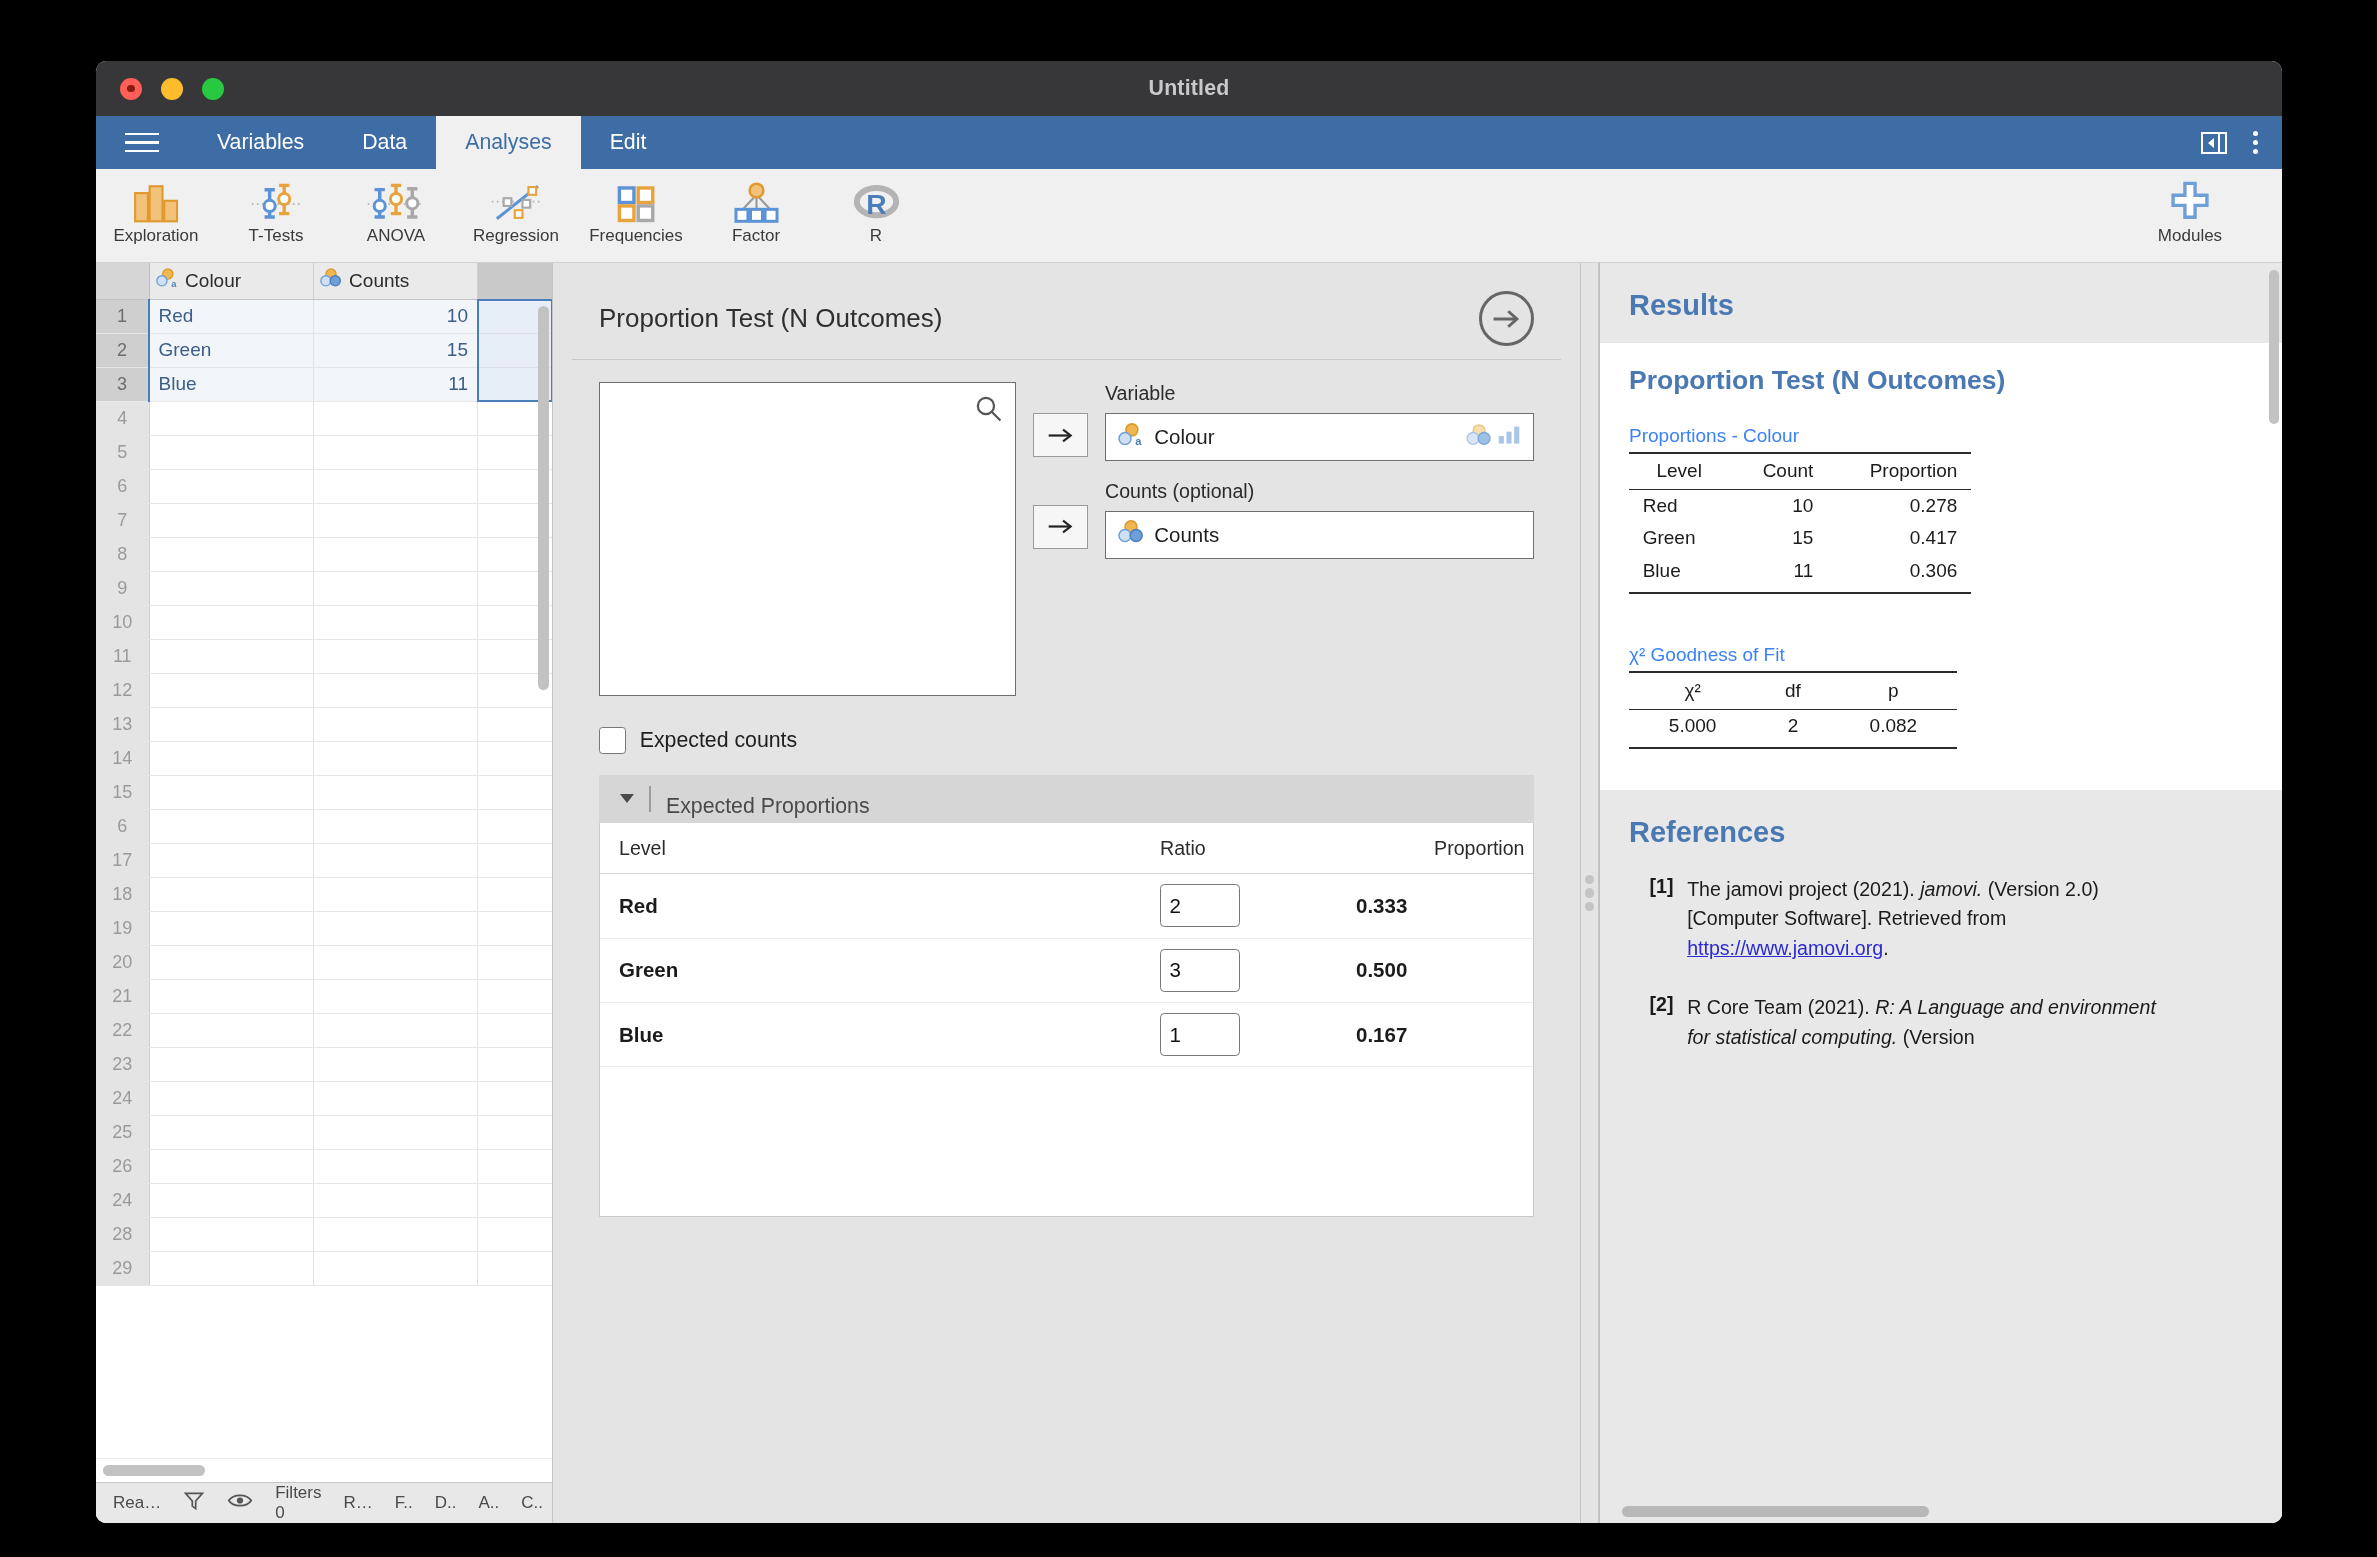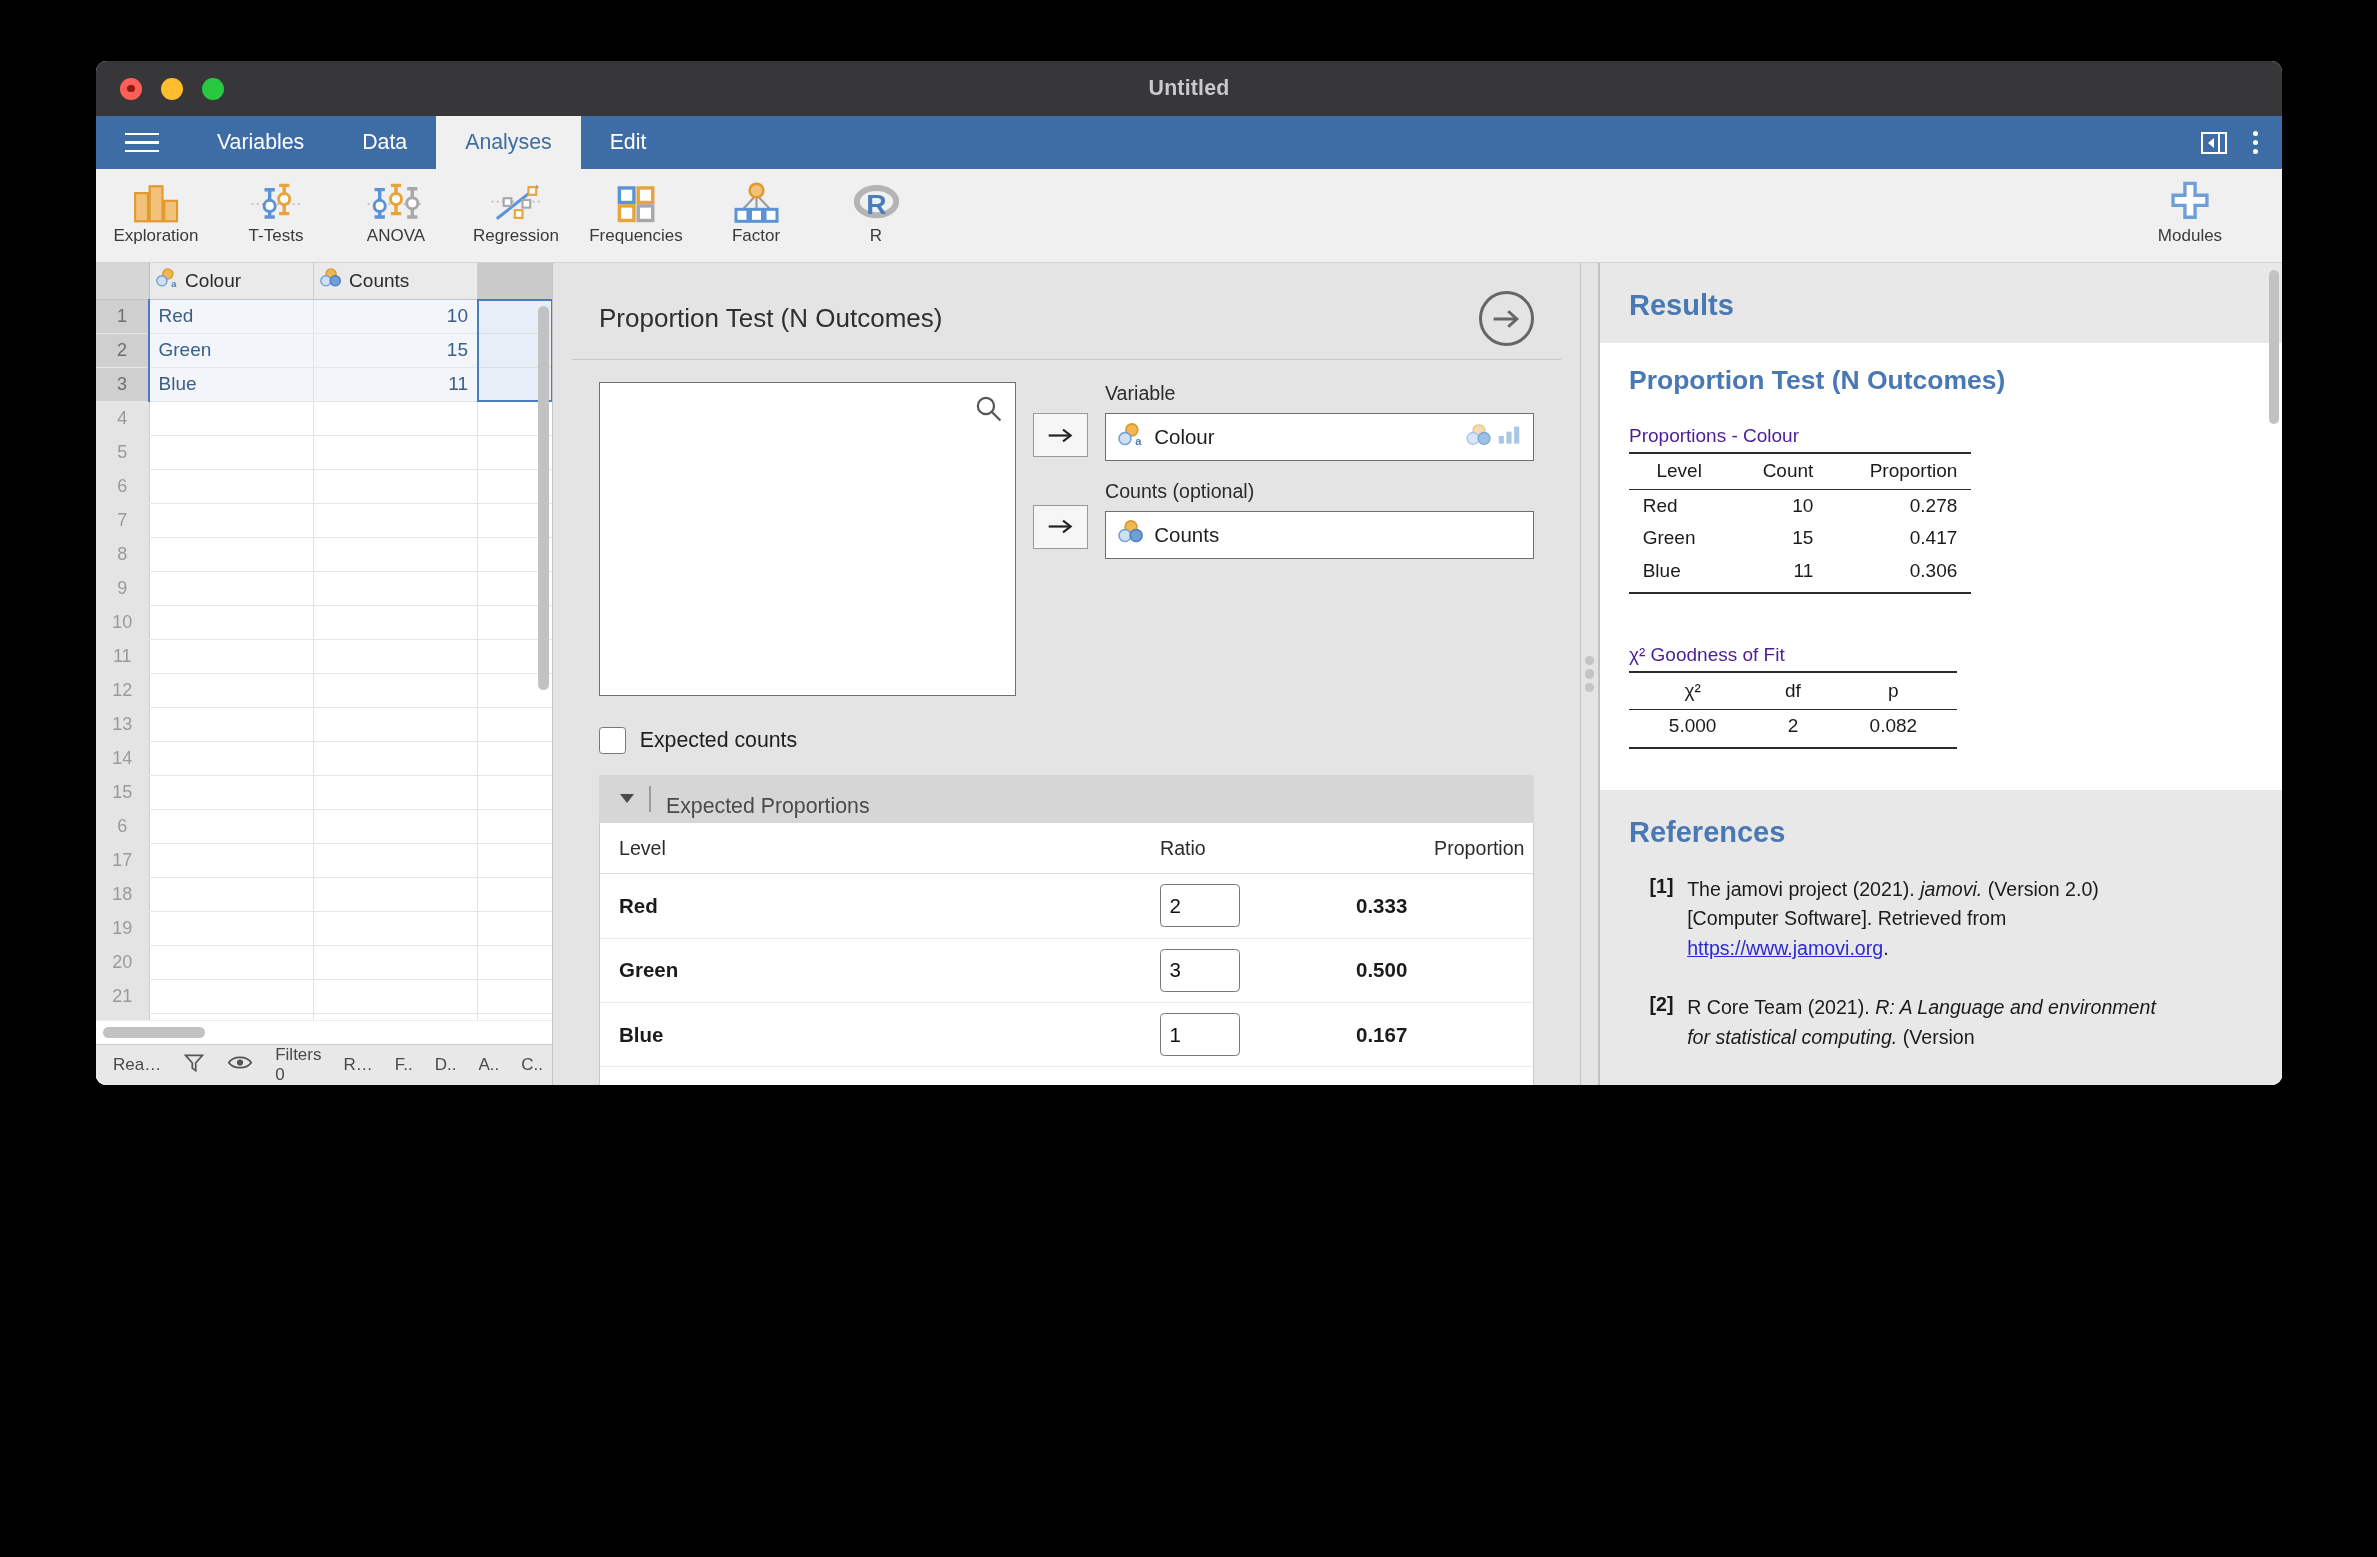--- a/index.html
+++ b/index.html
@@ -7,21 +7,21 @@
     width: 2377px; height: 1558px;
     background: #000;
     font-family: "Liberation Sans", sans-serif;
     overflow: hidden;
   }
 
   
   #app-window {
     position: absolute;
     left: 96px; top: 61px;
-    width: 2186px; height: 1024px;
+    width: 2186px; height: 1462px;
     border-radius: 10.2px;
     overflow: hidden;
     background: #f0f0f0;
     box-shadow: 0 8.5px 34px rgba(0,0,0,.6);
   }
 
   .titlebar {
     height: 55px;
     background: #37373a;
     display: flex; align-items: center;
@@ -224,21 +224,21 @@
 
   
   .res-pane {
     width: 683px; background:#e8e8e8; position:relative; display:flex; flex-direction:column;
     border-left: 0.9px solid #bfbfbf;
   }
   .res-head { padding: 26px 29px 20.5px 29px; background:#e8e8e8; }
   .res-head h1 { font-size: 29px; color:#4a78b3; }
   .res-body { background:#fff; padding: 22px 29px 34px 29px; }
   .res-body h2 { font-size: 26.5px; color:#4a78b3; margin-bottom: 29px; }
-  .tbl-cap { font-size: 19px; color:#4c1d95; margin-bottom: 5.1px; }
+  .tbl-cap { font-size: 19px; color:#3b82f6; margin-bottom: 5.1px; }
   table.stat { border-collapse: collapse; margin-bottom: 6.8px; }
   table.stat.props { width: 342px; }
   table.stat.gof   { width: 328px; }
   table.stat th {
     font-weight:normal; font-size:19px; color:#1b1b1b; text-align:right;
     padding: 6.8px 13.7px; border-top: 2.1px solid #2b2b2b; border-bottom:1.3px solid #2b2b2b;
   }
   table.stat th.lvl { text-align:center; }
   table.stat td { font-size: 19px; color:#1b1b1b; padding: 5.1px 13.7px; text-align:right;}
   table.stat td.lvl { text-align:left; }

